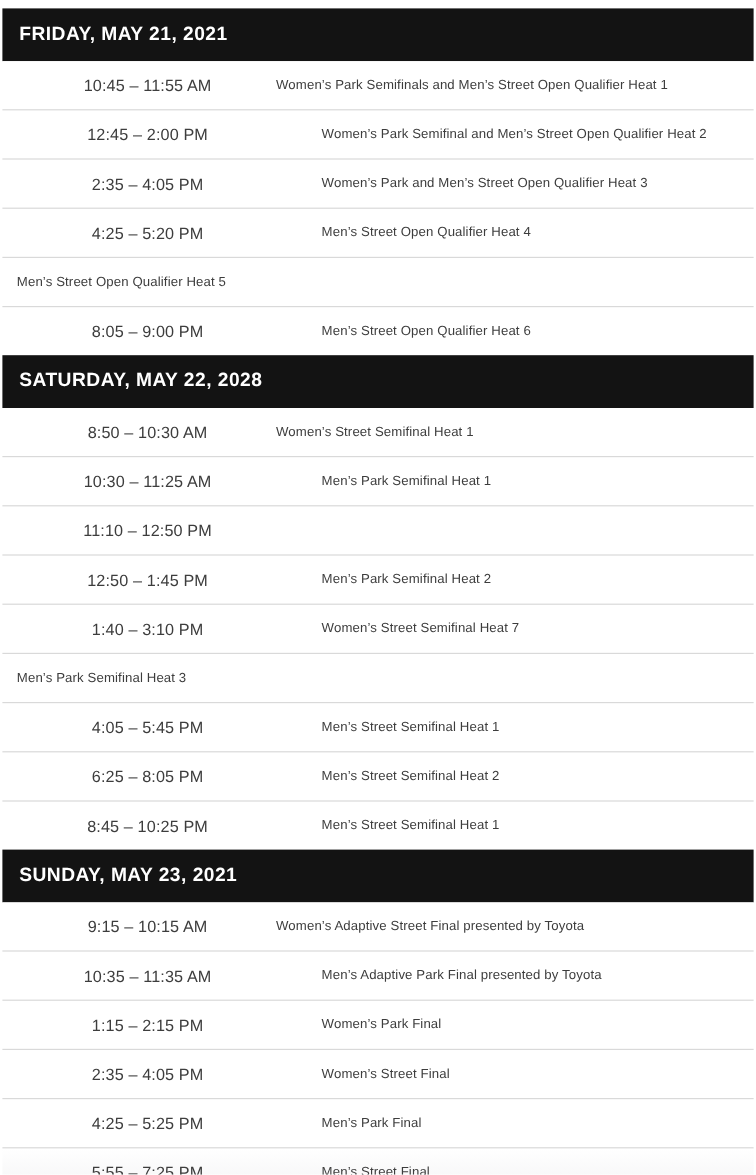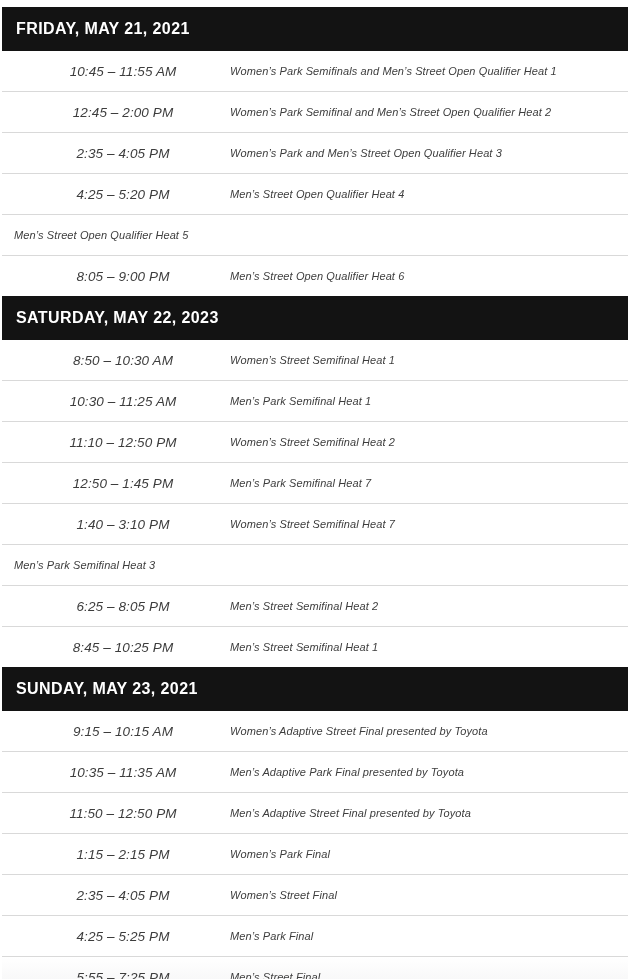--- a/index.html
+++ b/index.html
@@ -30,24 +30,24 @@
     font-weight: bold;
     letter-spacing: 0.4px;
   }
   .event-rows {
     background: #ffffff;
   }
   .event-row {
     display: flex;
     align-items: center;
     height: 40px;
-    font-style: italic;
   }
   .event-row + .event-row {
     border-top: 1px solid var(--divider, #d9d9d9);
+    gap: 38px;
   }
   .event-time {
     flex: 0 0 190px;
     margin-left: 26px;
     text-align: center;
     font-size: 13.5px;
     color: var(--row-text, #3d3d3d);
     letter-spacing: 0.1px;
     white-space: nowrap;
   }
@@ -99,52 +99,55 @@
 
   <div class="event-row">
     <span class="event-time">8:05 – 9:00 PM</span>
     <span class="event-title">Men’s Street Open Qualifier Heat 6</span>
   </div>
 </div>
   </section>
 
   <section class="day-section">
     <div class="day-header">
-      <span>SATURDAY, MAY 22, 2023</span>
+      <span>SATURDAY, MAY 22, 2028</span>
     </div>
     <div class="event-rows">
   <div class="event-row">
     <span class="event-time">8:50 – 10:30 AM</span>
     <span class="event-title">Women’s Street Semifinal Heat 1</span>
   </div>
 
   <div class="event-row">
     <span class="event-time">10:30 – 11:25 AM</span>
     <span class="event-title">Men’s Park Semifinal Heat 1</span>
   </div>
 
   <div class="event-row">
     <span class="event-time">11:10 – 12:50 PM</span>
-    <span class="event-title">Women’s Street Semifinal Heat 2</span>
   </div>
 
   <div class="event-row">
     <span class="event-time">12:50 – 1:45 PM</span>
-    <span class="event-title">Men’s Park Semifinal Heat 7</span>
+    <span class="event-title">Men’s Park Semifinal Heat 2</span>
   </div>
 
   <div class="event-row">
     <span class="event-time">1:40 – 3:10 PM</span>
     <span class="event-title">Women’s Street Semifinal Heat 7</span>
   </div>
 
   <div class="event-row">
     <span class="event-title">Men’s Park Semifinal Heat 3</span>
   </div>
 
+  <div class="event-row">
+    <span class="event-time">4:05 – 5:45 PM</span>
+    <span class="event-title">Men’s Street Semifinal Heat 1</span>
+  </div>
 
   <div class="event-row">
     <span class="event-time">6:25 – 8:05 PM</span>
     <span class="event-title">Men’s Street Semifinal Heat 2</span>
   </div>
 
   <div class="event-row">
     <span class="event-time">8:45 – 10:25 PM</span>
     <span class="event-title">Men’s Street Semifinal Heat 1</span>
   </div>
@@ -159,24 +162,20 @@
   <div class="event-row">
     <span class="event-time">9:15 – 10:15 AM</span>
     <span class="event-title">Women’s Adaptive Street Final presented by Toyota</span>
   </div>
 
   <div class="event-row">
     <span class="event-time">10:35 – 11:35 AM</span>
     <span class="event-title">Men’s Adaptive Park Final presented by Toyota</span>
   </div>
 
-  <div class="event-row">
-    <span class="event-time">11:50 – 12:50 PM</span>
-    <span class="event-title">Men’s Adaptive Street Final presented by Toyota</span>
-  </div>
 
   <div class="event-row">
     <span class="event-time">1:15 – 2:15 PM</span>
     <span class="event-title">Women’s Park Final</span>
   </div>
 
   <div class="event-row">
     <span class="event-time">2:35 – 4:05 PM</span>
     <span class="event-title">Women’s Street Final</span>
   </div>

